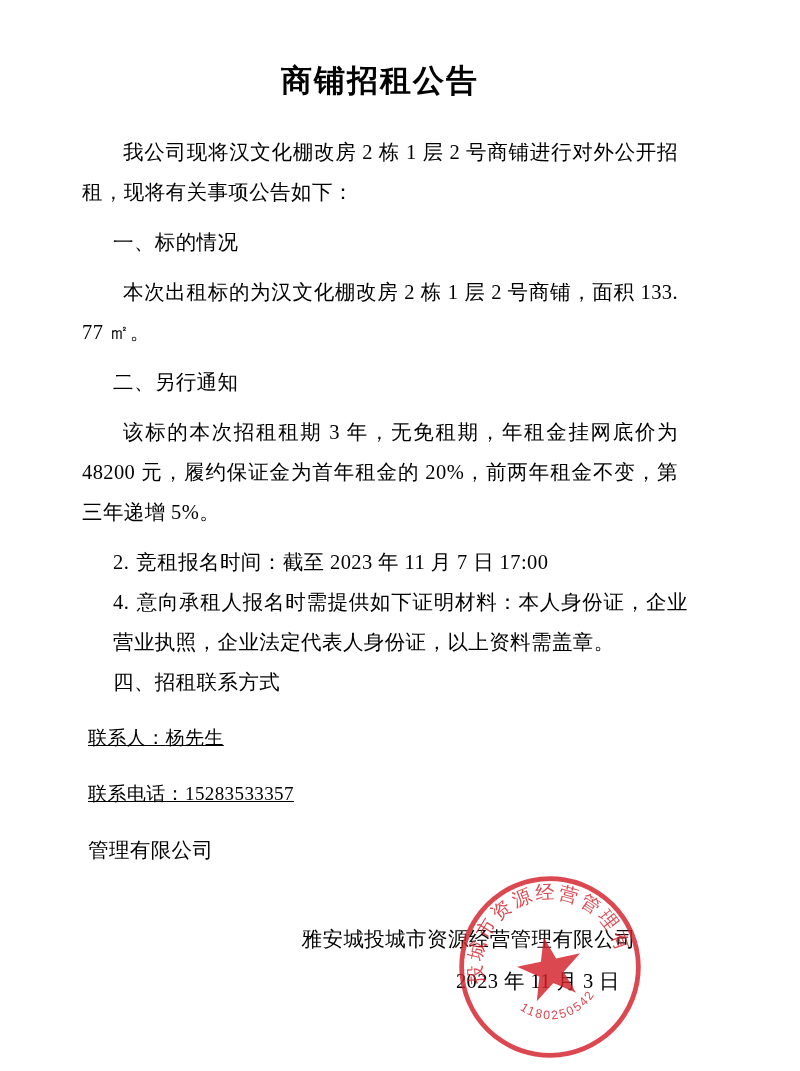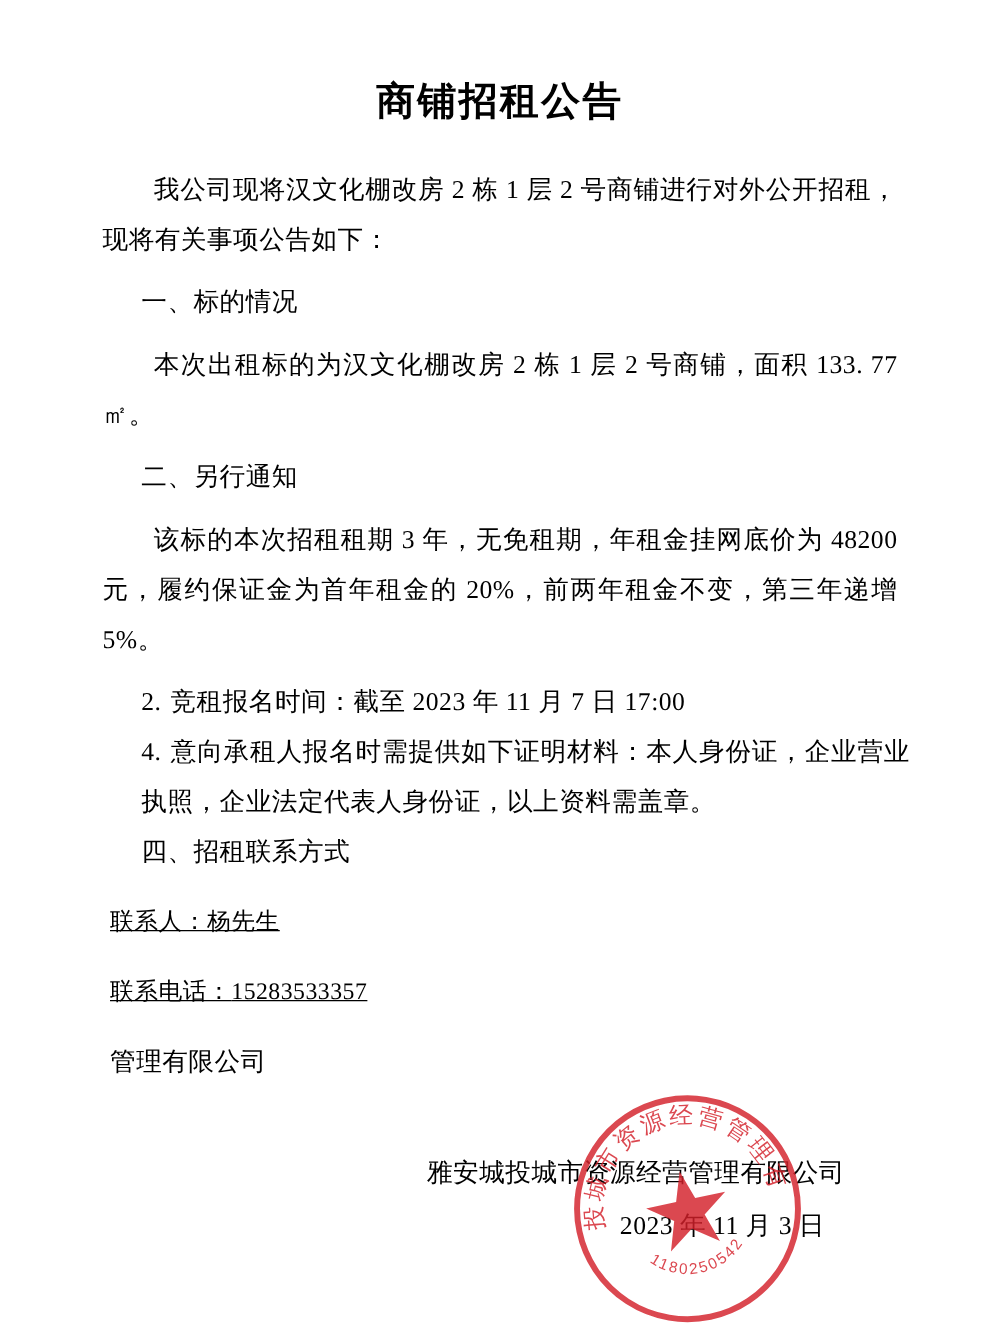--- a/index.html
+++ b/index.html
@@ -13,21 +13,21 @@
     position: relative;
     font-family: "Liberation Serif", "DejaVu Serif", serif;
     color: #000000;
     overflow: hidden;
   }
   .page {
     position: relative;
     width: 800px;
     height: 942px;
     box-sizing: border-box;
-    padding: 40px 72px 0 72px;
+    padding: 40px 112px 0 72px;
   }
   .doc-title {
     text-align: center;
     font-size: 31px;
     font-weight: bold;
     letter-spacing: 2px;
     margin-top: 20px;
     margin-bottom: 30px;
     font-family: "Liberation Serif", "DejaVu Serif", serif;
   }

